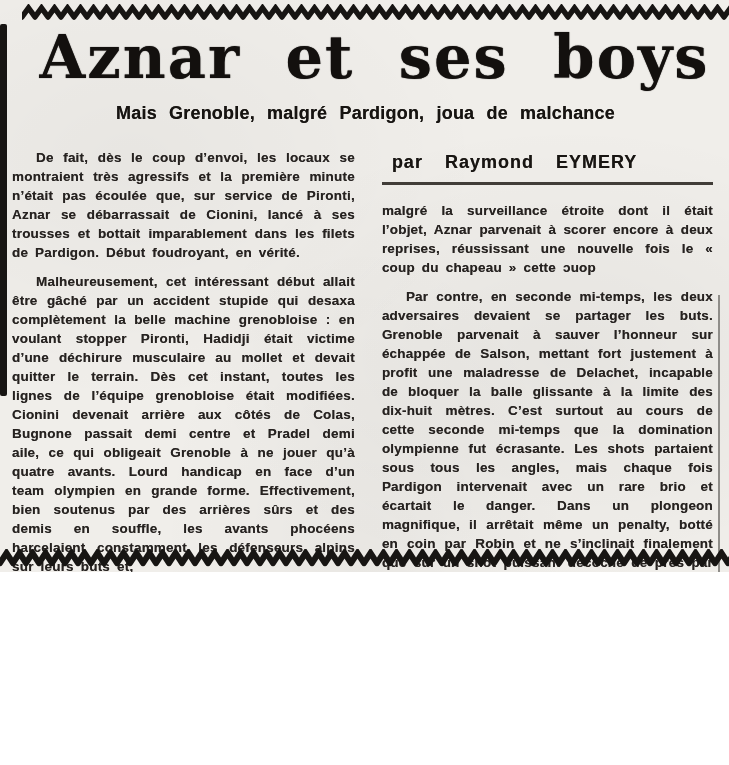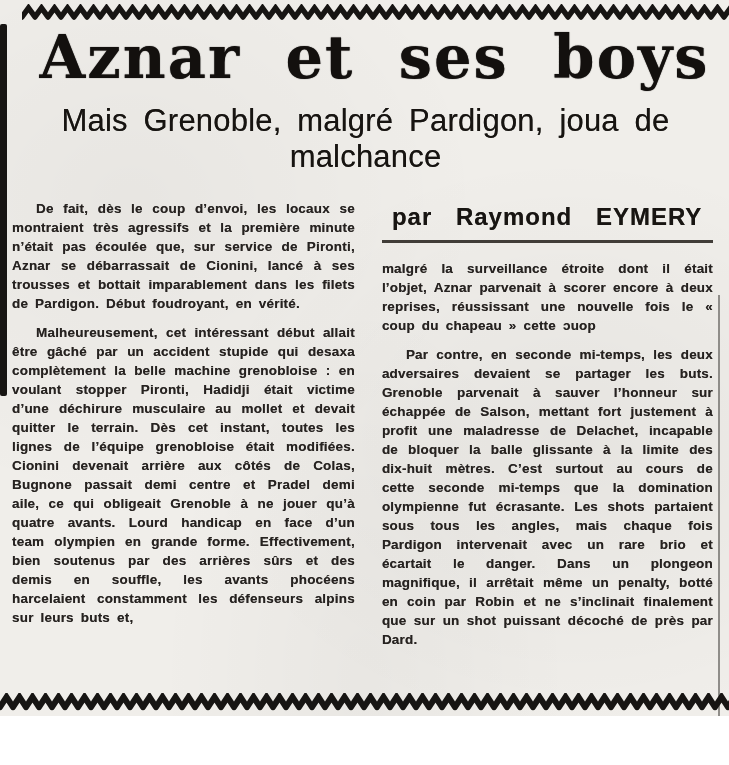--- a/index.html
+++ b/index.html
@@ -3,21 +3,21 @@
 <meta charset="utf-8">
 <style>
   html, body { margin: 0; padding: 0; }
   body {
     width: 729px; height: 765px;
     font-family: "Liberation Sans", sans-serif;
     overflow: hidden;
   }
   .page {
     position: relative;
-    width: 729px; height: 716px;
+    width: 729px; height: 572px;
     background:
       radial-gradient(ellipse at 18% 28%, rgba(0,0,0,0.035), transparent 42%),
       radial-gradient(ellipse at 78% 62%, rgba(0,0,0,0.045), transparent 46%),
       radial-gradient(ellipse at 50% 95%, rgba(0,0,0,0.03), transparent 40%),
       #f0eeea;
     overflow: hidden;
   }
 
   
   .zigzag { position: absolute; display: block; }
@@ -55,22 +55,22 @@
     font-family: "DejaVu Serif", serif;
     font-style: italic;
     font-size: 39px;
     line-height: 1.1;
     text-align: center;
     word-spacing: 12px;
     color: #1d1a18;
     margin: 4px 0 0 0;
   }
   .deck {
-    font-size: 31px;
-    font-weight: normal;
+    font-size: 18px;
+    font-weight: bold;
     text-align: center;
     word-spacing: 7px;
     letter-spacing: 0.2px;
     color: #171411;
     margin: 14px 0 0 -18px;
     text-shadow: 0 0 0.5px rgba(10,8,6,0.7);
   }
 
   .columns {
     display: flex;
@@ -81,21 +81,21 @@
   .col { color: #24211e; }
   .col-left  { width: 350px; }
   .col-right { width: 338px; }
 
   .byline-block {
     padding: 4px 0 9px 10px;
     border-bottom: 3px solid #413d38;
     margin-bottom: 16px;
   }
   .byline {
-    font-size: 24px;
+    font-size: 18px;
     font-weight: bold;
     word-spacing: 16px;
     letter-spacing: 1px;
     color: #181512;
     text-shadow: 0 0 0.5px rgba(10,8,6,0.6);
   }
 
   .body-text p {
     margin: 0;
     font-size: 13.5px;

